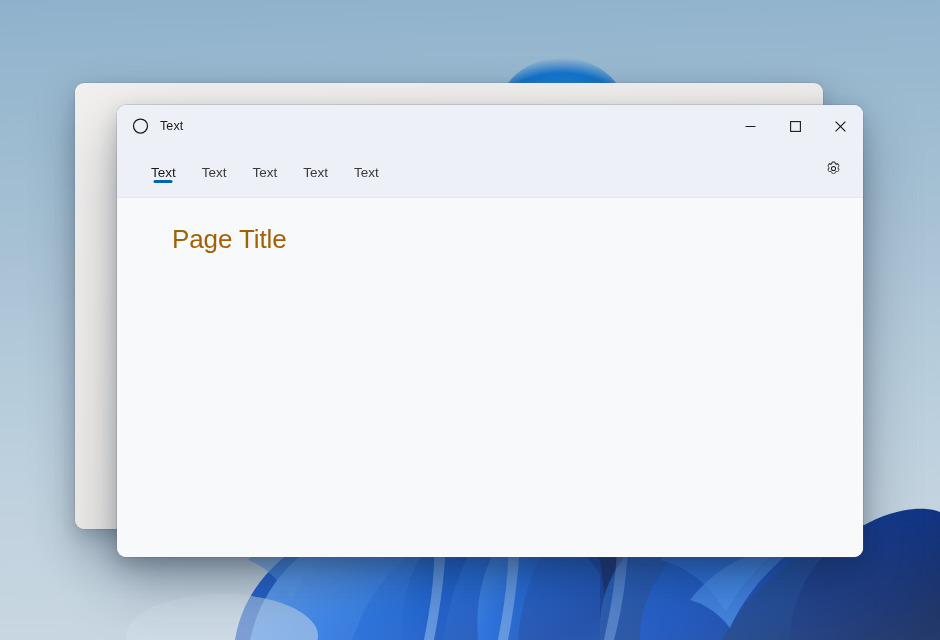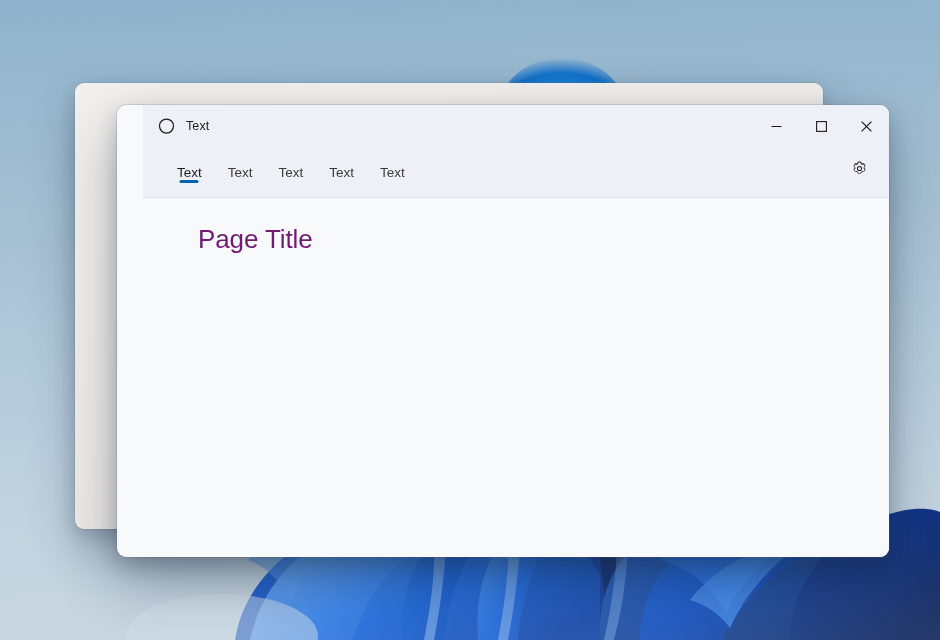--- a/index.html
+++ b/index.html
@@ -54,21 +54,20 @@
   #front-window {
     position: absolute;
     left: 117px; top: 105px;
     width: 746px; height: 452px;
     border-radius: 9px;
     overflow: hidden;
     background: #F8F9FB;
     box-shadow: 0 26px 56px rgba(22,35,55,0.34),
                 0 8px 20px rgba(22,35,55,0.22),
                 0 0 0 0.7px rgba(115,125,140,0.30);
-    padding-left: 26px;
   }
 
   
   #titlebar {
     position: relative;
     height: 42px;
     background: #EDF1F7;
     display: flex;
     align-items: center;
   }
@@ -180,21 +179,21 @@
     position: relative;
     height: 360px;
     background: #F8F9FB;
   }
   #page-title {
     position: absolute;
     left: 55px;
     top: 26px;
     font-size: 26px;
     font-weight: normal;
-    color: #701a75;
+    color: #a16207;
     margin: 0;
     letter-spacing: -0.1px;
   }
 </style>
 </head>
 <body>
 
 <div id="desktop">
 
   <div id="wall-bloom-wrap">

